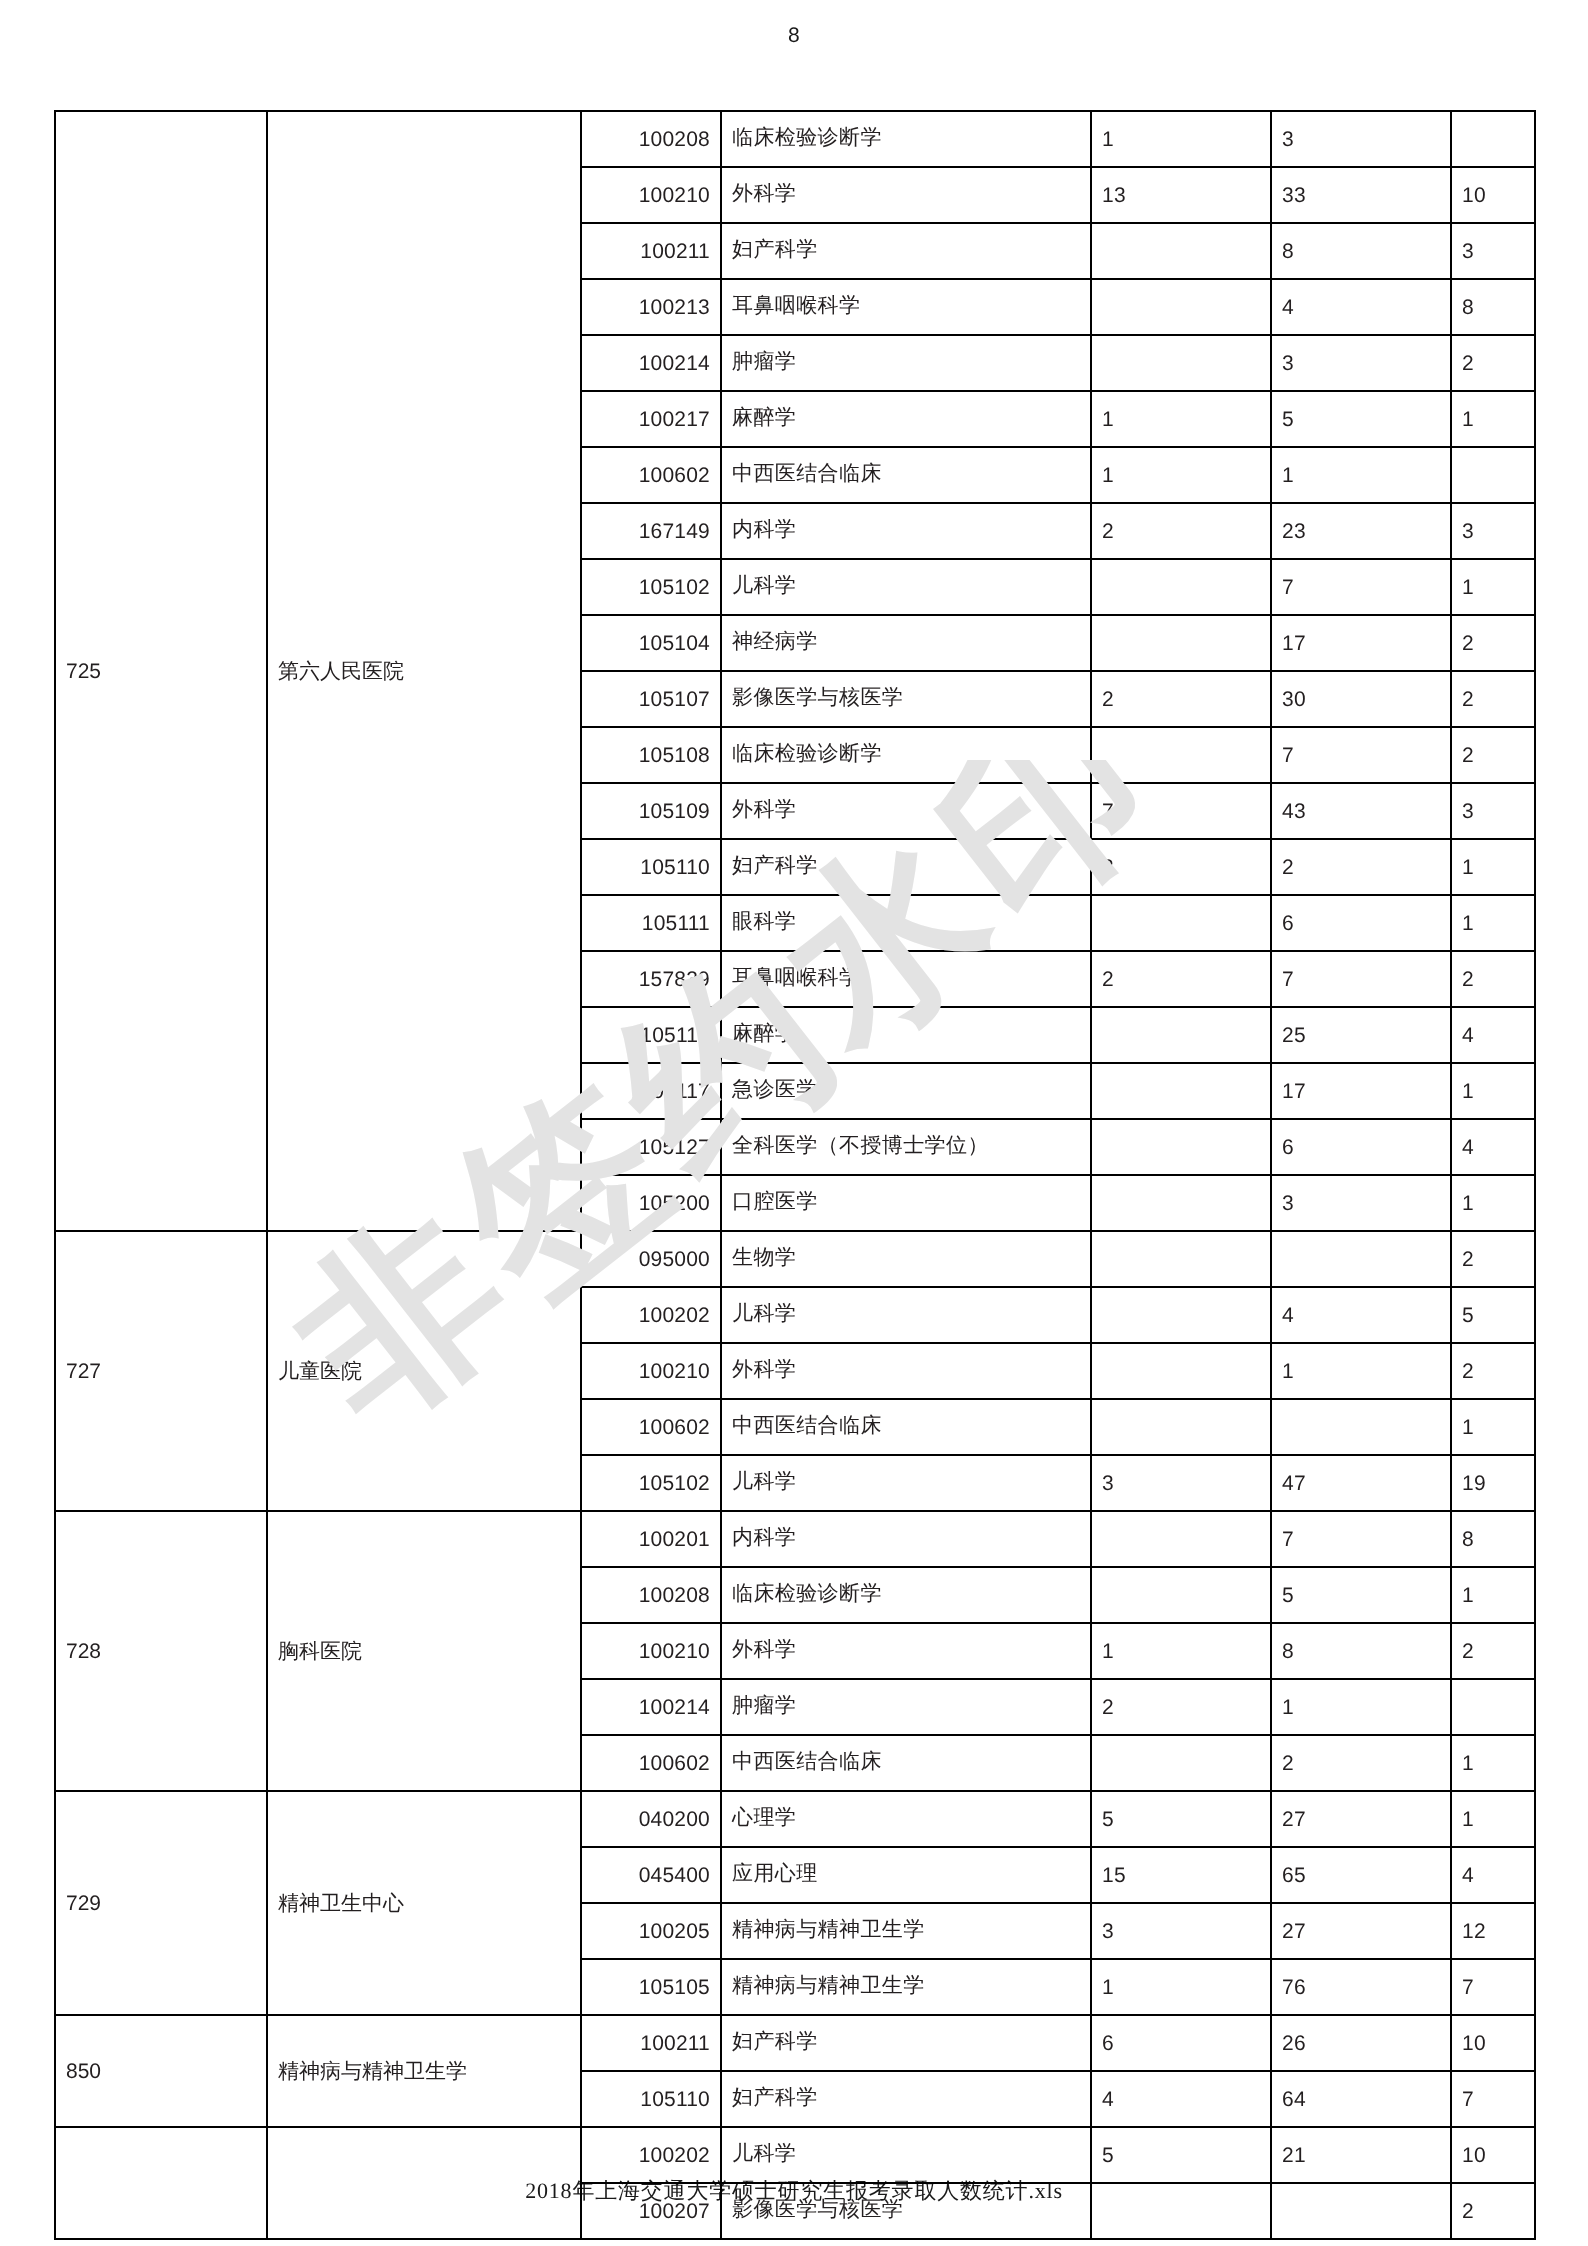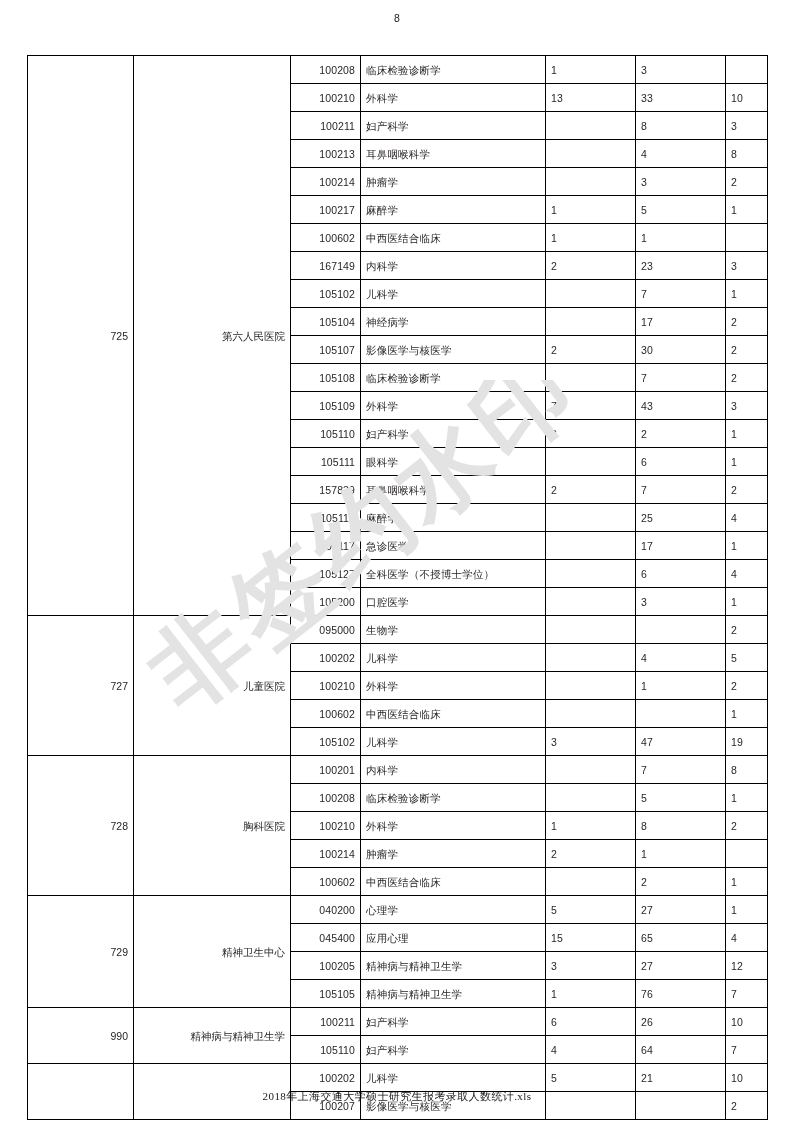--- a/index.html
+++ b/index.html
@@ -76,25 +76,25 @@
     height: 27px;
     padding: 0 5px;
     vertical-align: middle;
     line-height: 14px;
     font-size: 10.5px;
     white-space: nowrap;
     overflow: hidden;
   }
   td.grp-code,
   td.grp-inst {
-    text-align: right;
+    text-align: left;
     vertical-align: middle;
   }
   td.cell-code { letter-spacing: 0.1px; text-align: right; }
-  td.cell-name { letter-spacing: 0.2px; }
+  td.cell-name { letter-spacing: 0.2px; font-family: Liberation Serif, serif; }
   td.cell-num  { letter-spacing: 0.1px; }
 
   
   .page-footer {
     position: absolute;
     left: 0;
     top: 1089px;
     width: 794px;
     text-align: center;
     font-family: "Liberation Serif", "DejaVu Serif", serif;
@@ -363,21 +363,21 @@
             <td class="cell-num">12</td>
           </tr>
           <tr>
             <td class="cell-code">105105</td>
             <td class="cell-name">精神病与精神卫生学</td>
             <td class="cell-num">1</td>
             <td class="cell-num">76</td>
             <td class="cell-num">7</td>
           </tr>
           <tr>
-            <td class="grp-code" rowspan="2">990</td>
+            <td class="grp-code" rowspan="2">850</td>
             <td class="grp-inst" rowspan="2">精神病与精神卫生学</td>
             <td class="cell-code">100211</td>
             <td class="cell-name">妇产科学</td>
             <td class="cell-num">6</td>
             <td class="cell-num">26</td>
             <td class="cell-num">10</td>
           </tr>
           <tr>
             <td class="cell-code">105110</td>
             <td class="cell-name">妇产科学</td>

